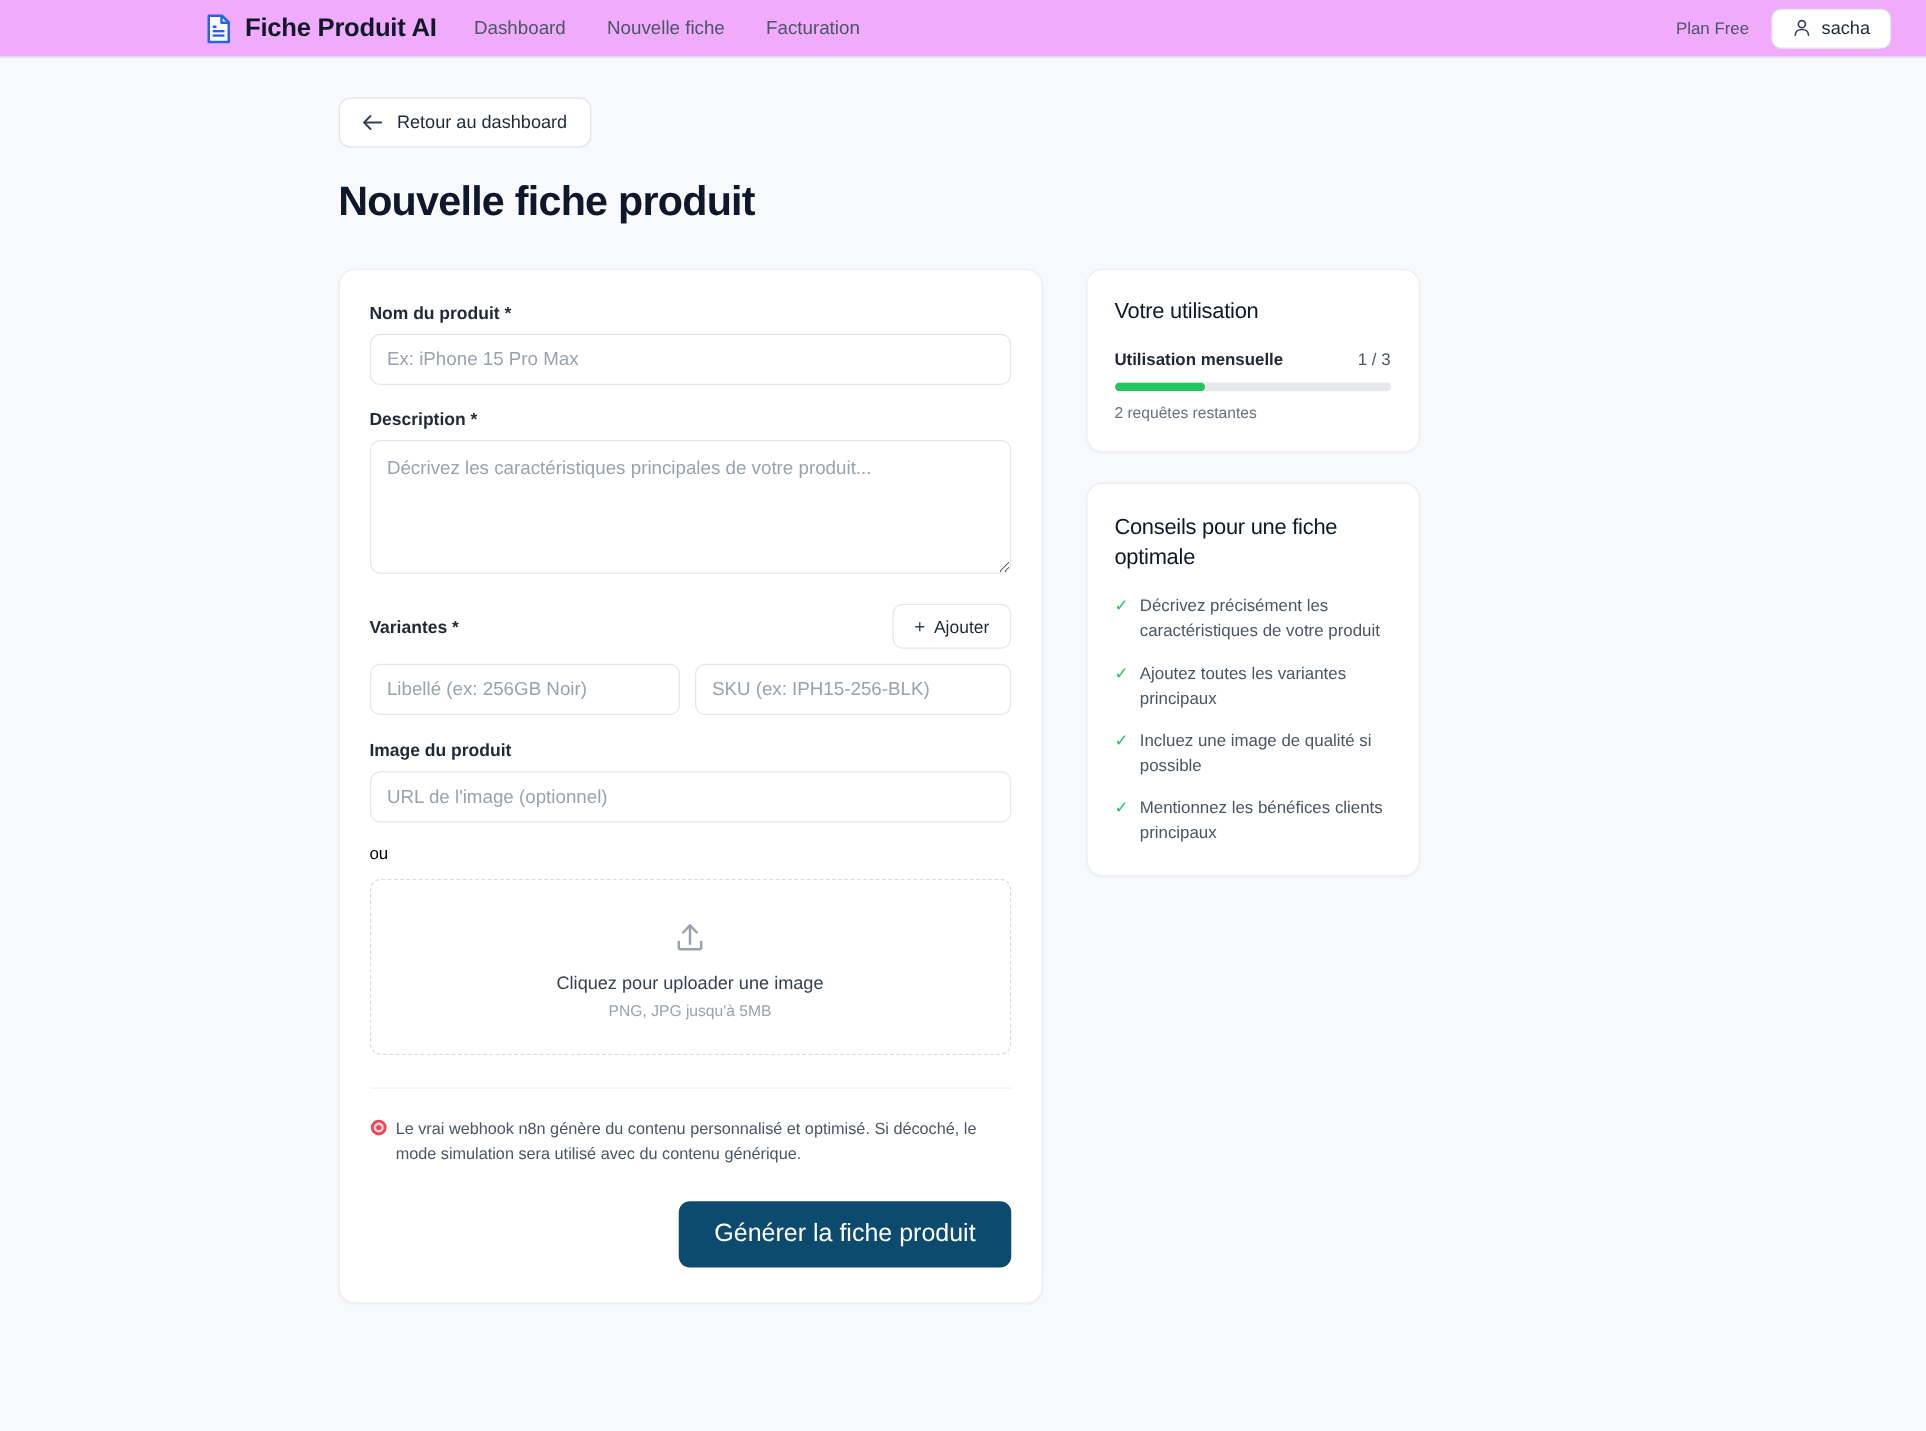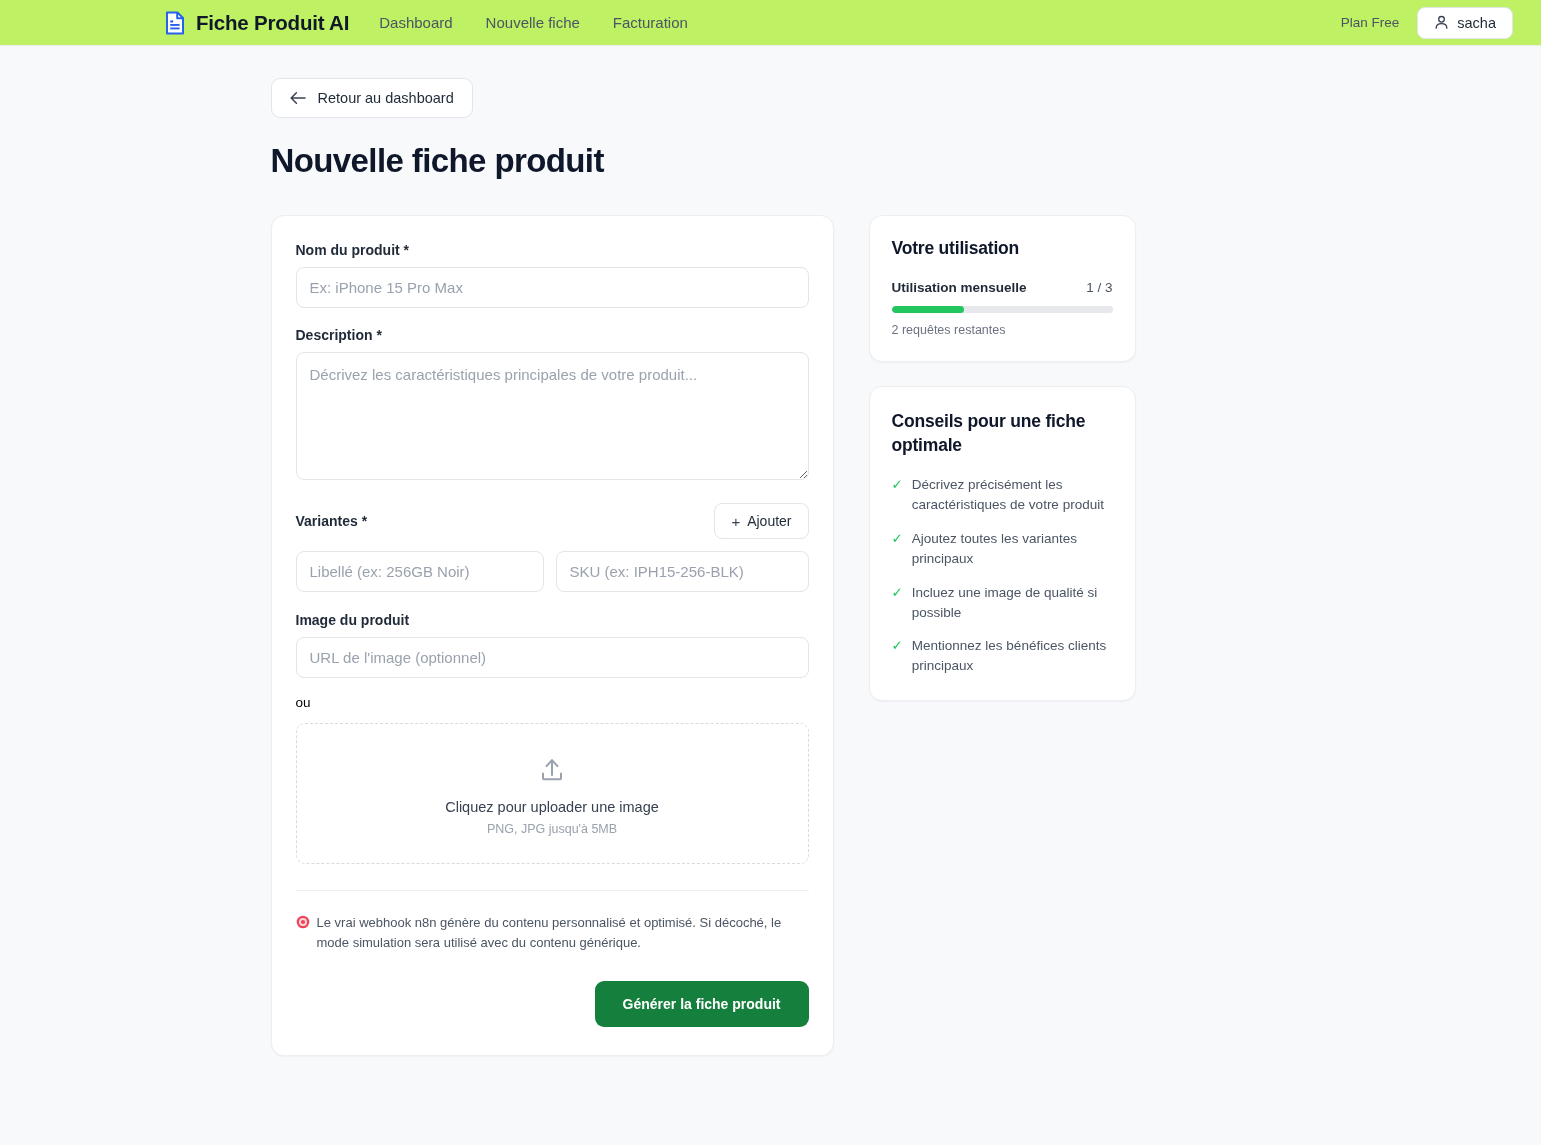--- a/index.html
+++ b/index.html
@@ -9,21 +9,21 @@
     height: 1145px;
     background: #f8f9fb;
     font-family: "Liberation Sans", sans-serif;
     color: #111827;
     overflow: hidden;
   }
 
   
   .topbar {
     height: 46px;
-    background: #bef264;
+    background: #f0abfc;
     border-bottom: 1px solid #e8eaed;
     display: flex;
     align-items: center;
     padding: 0 28px 0 164px;
     position: relative;
   }
   .brand { display: flex; align-items: center; gap: 10px; }
   .brand-icon { width: 22px; height: 24px; display: block; flex: none; }
   .brand-name {
     font-size: 20.5px;
@@ -125,21 +125,21 @@
     border-radius: 8px;
     padding: 11px 13px;
     font-size: 15px;
     font-family: inherit;
     color: #111827;
     background: #fff;
     outline: none;
   }
   .input::placeholder, .textarea::placeholder { color: #9aa2ae; }
   .textarea {
-    height: 128px;
+    height: 107px;
     resize: vertical;
     line-height: 1.4;
   }
 
   .variants-header {
     display: flex;
     align-items: center;
     justify-content: space-between;
     margin-bottom: 12px;
   }
@@ -230,36 +230,36 @@
     margin-top: 17px;
     font-size: 13px;
     color: #4b5563;
     line-height: 1.55;
     max-width: 510px;
   }
   .hint .dart-icon { width: 14px; height: 14px; flex: none; margin-top: 2px; }
 
   .submit-row { display: flex; justify-content: flex-end; margin-top: 28px; }
   .submit-btn {
-    background: #15803d;
+    background: #0c4a6e;
     color: #fff;
     border: none;
     border-radius: 9px;
     padding: 15px 28px;
-    font-size: 14px;
-    font-weight: bold;
+    font-size: 20px;
+    font-weight: normal;
     cursor: pointer;
     font-family: inherit;
   }
 
   
   .side-card { padding: 22px 22px 24px 22px; }
   .side-title {
     font-size: 17.5px;
-    font-weight: bold;
+    font-weight: normal;
     color: #0f172a;
     letter-spacing: -0.2px;
   }
   .usage-head {
     display: flex;
     justify-content: space-between;
     align-items: baseline;
     margin-top: 21px;
   }
   .usage-label { font-size: 13.5px; font-weight: bold; color: #1f2937; }

